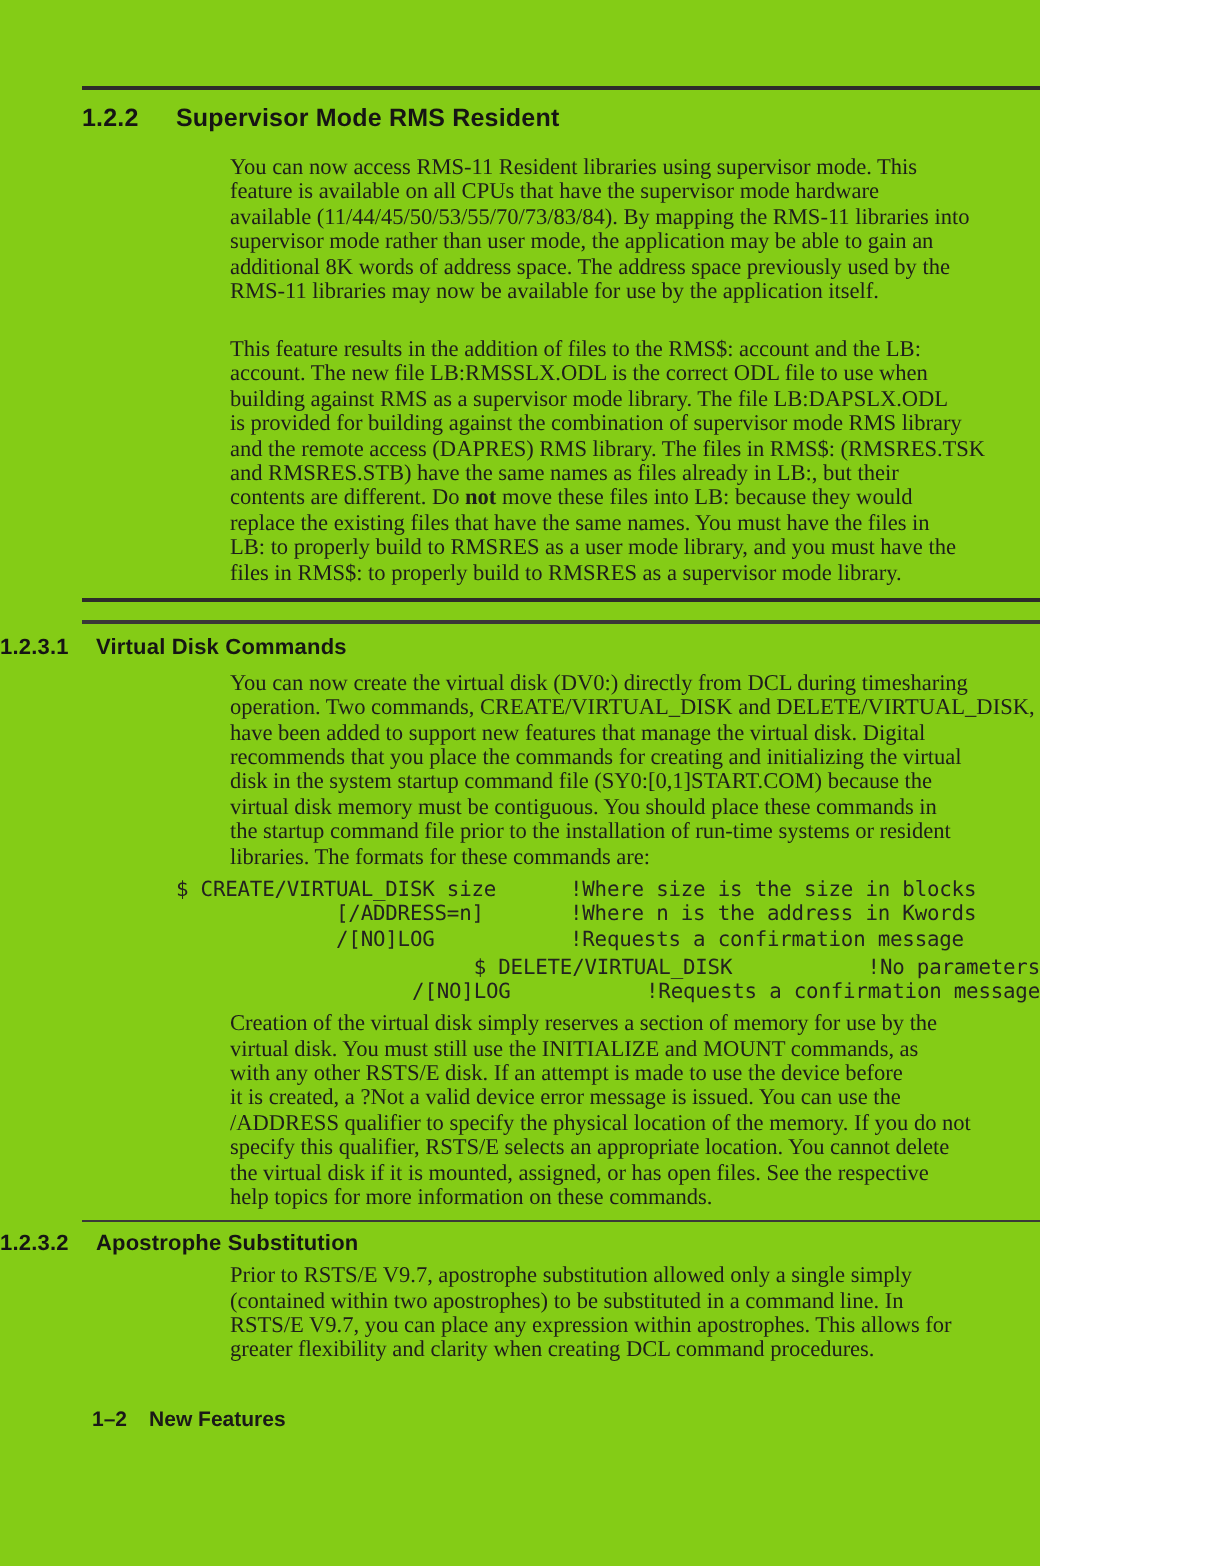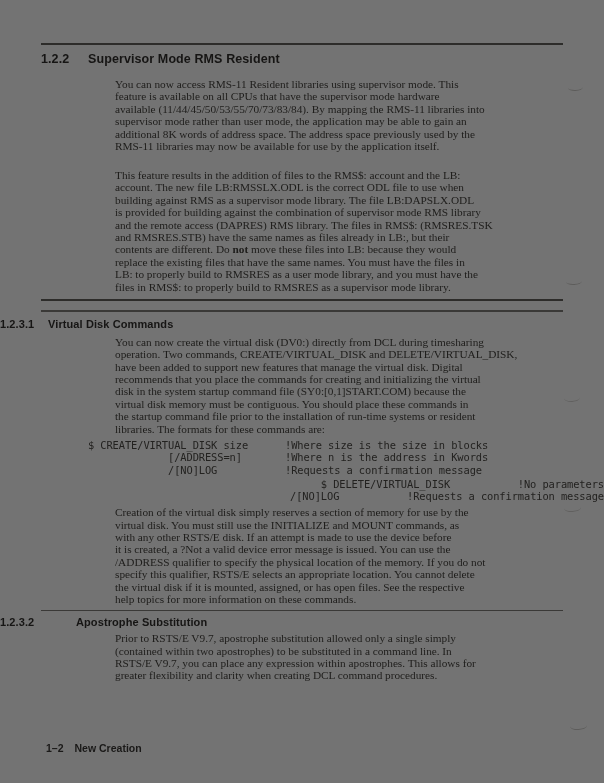--- a/index.html
+++ b/index.html
@@ -1,20 +1,20 @@
 <!DOCTYPE html>
 <html><head>
 <meta charset="utf-8">
 <style>
   html, body { margin: 0; padding: 0; background: #ffffff; }
   .page {
     position: relative;
-    width: 604px;
+    width: 520px;
     height: 783px;
-    background: #737373;
+    background: #84cc16;
     overflow: hidden;
     font-family: "Liberation Serif", serif;
     color: #1e1d1b;
   }
   .rule {
     margin-left: 41px;
     width: 522px;
     background: #2d2c2a;
   }
   .rule-thick { height: 2px; }
@@ -65,26 +65,26 @@
   .mt-rule2   { margin-top: 6px; }
   .mt-h2b     { margin-top: 8px; }
   .mt-intro   { margin-top: 13px; }
   .mt-rule3   { margin-top: 9px; }
   .mt-h3a     { margin-top: 6px; }
   .mt-p3      { margin-top: 5px; }
   .mt-code1   { margin-top: 4px; }
   .mt-code2   { margin-top: 2px; text-align: right; }
   .mt-p4      { margin-top: 4px; }
   .mt-rule4   { margin-top: 4px; }
-  .mt-h3b     { margin-top: 5px; gap: 28px; }
+  .mt-h3b     { margin-top: 5px; }
   .mt-p5      { margin-top: 3px; }
   .footer {
     position: absolute;
     left: 46px;
-    top: 742px;
+    top: 704px;
     display: flex;
     gap: 11px;
     font-family: "Liberation Sans", sans-serif;
     font-weight: bold;
     font-size: 10.5px;
     color: #1a1918;
   }
   .artifact {
     position: absolute;
     border-bottom: 1.6px solid #565553;
@@ -170,21 +170,21 @@
     <span class="title">Apostrophe Substitution</span>
   </div>
 
   <div class="para mt-p5">Prior to RSTS/E V9.7, apostrophe substitution allowed only a single simply
 (contained within two apostrophes) to be substituted in a command line. In
 RSTS/E V9.7, you can place any expression within apostrophes. This allows for
 greater flexibility and clarity when creating DCL command procedures.</div>
 
   <div class="footer">
     <span>1–2</span>
-    <span>New Creation</span>
+    <span>New Features</span>
   </div>
 
   <span class="artifact a1"></span>
   <span class="artifact a2"></span>
   <span class="artifact a3"></span>
   <span class="artifact a4"></span>
   <span class="artifact a5"></span>
 
 </div>
 

